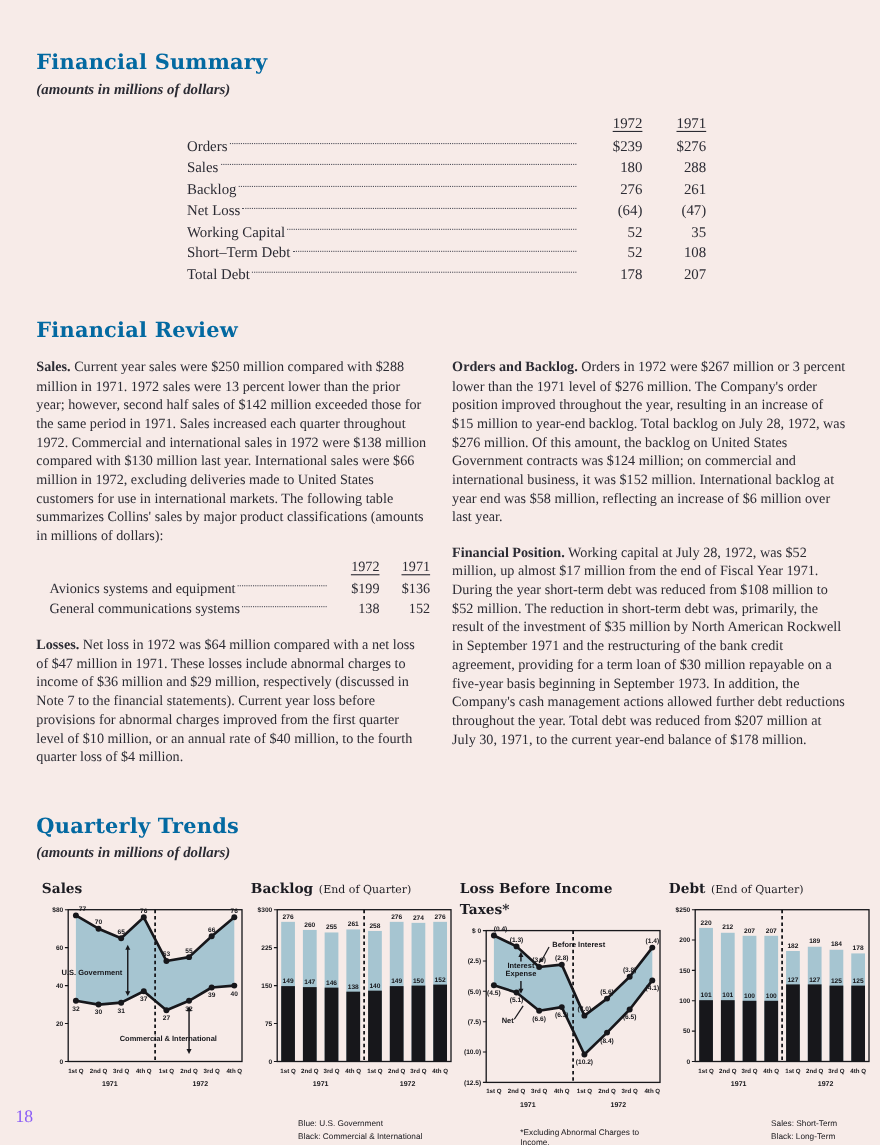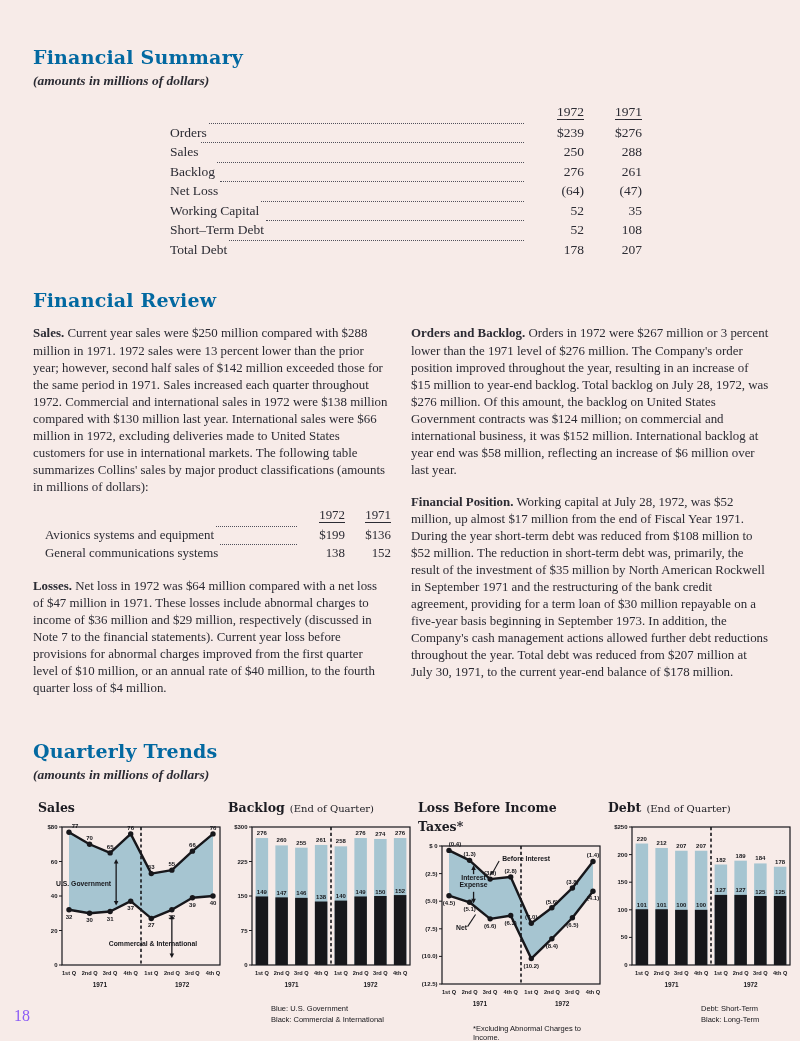--- a/index.html
+++ b/index.html
@@ -2,21 +2,21 @@
 <html><head>
 <meta charset="utf-8">
 <style>
   html,body{margin:0;padding:0;width:800px;height:1041px;overflow:hidden;}
   body{background:#f7ebe8;font-family:"Liberation Serif",serif;color:#2b2b33;position:relative;}
   .content{padding:46px 30px 0 33px;}
   h1{font-size:19px;margin:0;color:#0369a1;font-weight:bold;letter-spacing:.2px;font-family:"DejaVu Serif",serif;}
   .subtitle{font-style:italic;font-weight:bold;font-size:13.5px;margin-top:5px;}
   
   .summary-table{margin:14px 0 0 137px;width:472px;font-size:13.5px;}
-  .srow{display:flex;align-items:flex-start;line-height:1.45;}
+  .srow{display:flex;align-items:center;line-height:1.45;}
   .srow .lbl{white-space:nowrap;}
   .srow .leader{flex:1;border-bottom:1.4px dotted #50505a;margin:0 2px 4px 2px;}
   .srow .v{width:58px;text-align:right;white-space:nowrap;}
   .shead{display:flex;justify-content:flex-end;line-height:1.3;margin-bottom:2px;}
   .shead .hv{width:58px;text-align:right;}
   .shead .hv span{border-bottom:1.2px solid #2b2b33;padding-bottom:0px;}
   
   .mt-review{margin-top:30px;}
   .columns{display:flex;gap:20px;margin-top:14px;}
   .col{width:358px;font-size:12.9px;line-height:1.32;}
@@ -26,21 +26,21 @@
   .mini-table .srow .v{width:46px;}
   .mini-table .shead .hv{width:46px;}
   .mini-table .srow .lbl{padding-left:12px;}
   
   .mt-trends{margin-top:28px;}
   .charts-row{display:flex;justify-content:space-between;margin-top:14px;padding:0 2px;}
   .chart{width:190px;}
   .chart-title{margin:0 0 3px 3px;font-family:"DejaVu Serif",serif;color:#1c1c22;}
   .chart-title b{font-size:12.5px;}
   .chart-title .tsuf{font-size:10px;font-weight:normal;text-align:center;}
-  .legend{font-family:"Liberation Sans",sans-serif;font-size:7.5px;line-height:1.5;color:#17171b;padding-left:46px;margin-top:2px;}
+  .legend{font-family:"Liberation Sans",sans-serif;font-size:7.5px;line-height:1.5;color:#17171b;padding-left:46px;margin-top:14px;}
   .legend.debt{padding-left:96px;}
   .footnote{font-family:"Liberation Sans",sans-serif;font-size:7.5px;color:#17171b;padding-left:58px;margin-top:4px;}
   .pageno{position:absolute;left:14px;bottom:16px;font-size:16px;color:#8b5cf6;}
 </style>
 </head>
 <body>
 
 <div class="content">
 
   <h1>Financial Summary</h1>
@@ -54,21 +54,21 @@
     <div id="summary-rows">
         <div class="srow">
           <span class="lbl">Orders</span>
           <span class="leader"></span>
           <span class="v">$239</span>
           <span class="v">$276</span>
         </div>
         <div class="srow">
           <span class="lbl">Sales</span>
           <span class="leader"></span>
-          <span class="v">250</span>
+          <span class="v">180</span>
           <span class="v">288</span>
         </div>
         <div class="srow">
           <span class="lbl">Backlog</span>
           <span class="leader"></span>
           <span class="v">276</span>
           <span class="v">261</span>
         </div>
         <div class="srow">
           <span class="lbl">Net Loss</span>
@@ -401,21 +401,21 @@
           <text x="96.125" y="156" font-size="5.6" text-anchor="middle" font-family="Liberation Sans, sans-serif" font-weight="bold" fill="#17171b">4th Q</text>
           <text x="115.875" y="156" font-size="5.6" text-anchor="middle" font-family="Liberation Sans, sans-serif" font-weight="bold" fill="#17171b">1st Q</text>
           <text x="135.625" y="156" font-size="5.6" text-anchor="middle" font-family="Liberation Sans, sans-serif" font-weight="bold" fill="#17171b">2nd Q</text>
           <text x="155.375" y="156" font-size="5.6" text-anchor="middle" font-family="Liberation Sans, sans-serif" font-weight="bold" fill="#17171b">3rd Q</text>
           <text x="175.125" y="156" font-size="5.6" text-anchor="middle" font-family="Liberation Sans, sans-serif" font-weight="bold" fill="#17171b">4th Q</text>
           <text x="66.5" y="168" font-size="6.4" text-anchor="middle" font-family="Liberation Sans, sans-serif" font-weight="bold" fill="#17171b">1971</text>
           <text x="145.5" y="168" font-size="6.4" text-anchor="middle" font-family="Liberation Sans, sans-serif" font-weight="bold" fill="#17171b">1972</text>
           <line x1="106" y1="8" x2="106" y2="146" stroke="#17171b" stroke-width="1.6" stroke-dasharray="3.2,2.6"></line>
         </svg>
       <div class="legend debt">
-        <div>Debt: Short-Term</div>
+        <div>Sales: Short-Term</div>
         <div>Black: Long-Term</div>
       </div>
     </div>
 
   </div>
 </div>
 
 <div class="pageno">18</div>
 
 </body></html>

